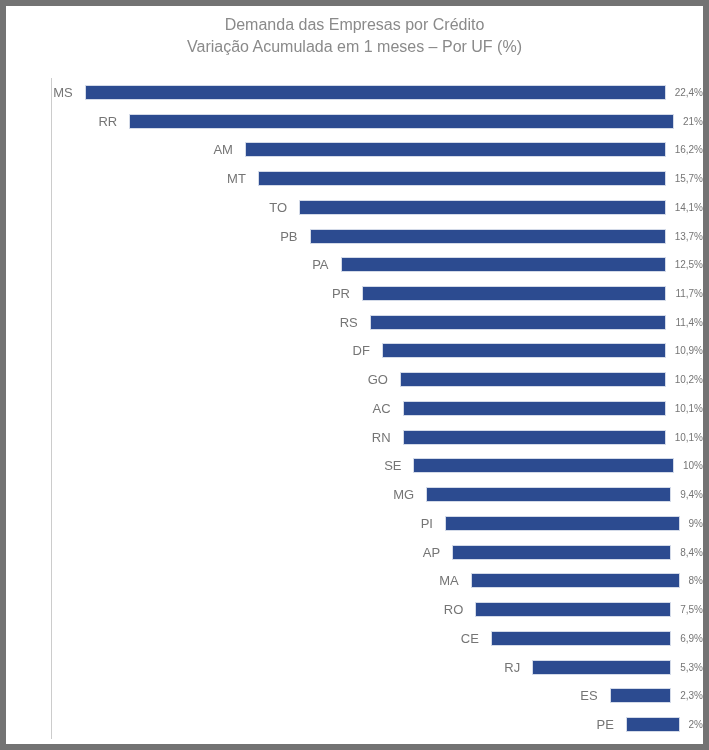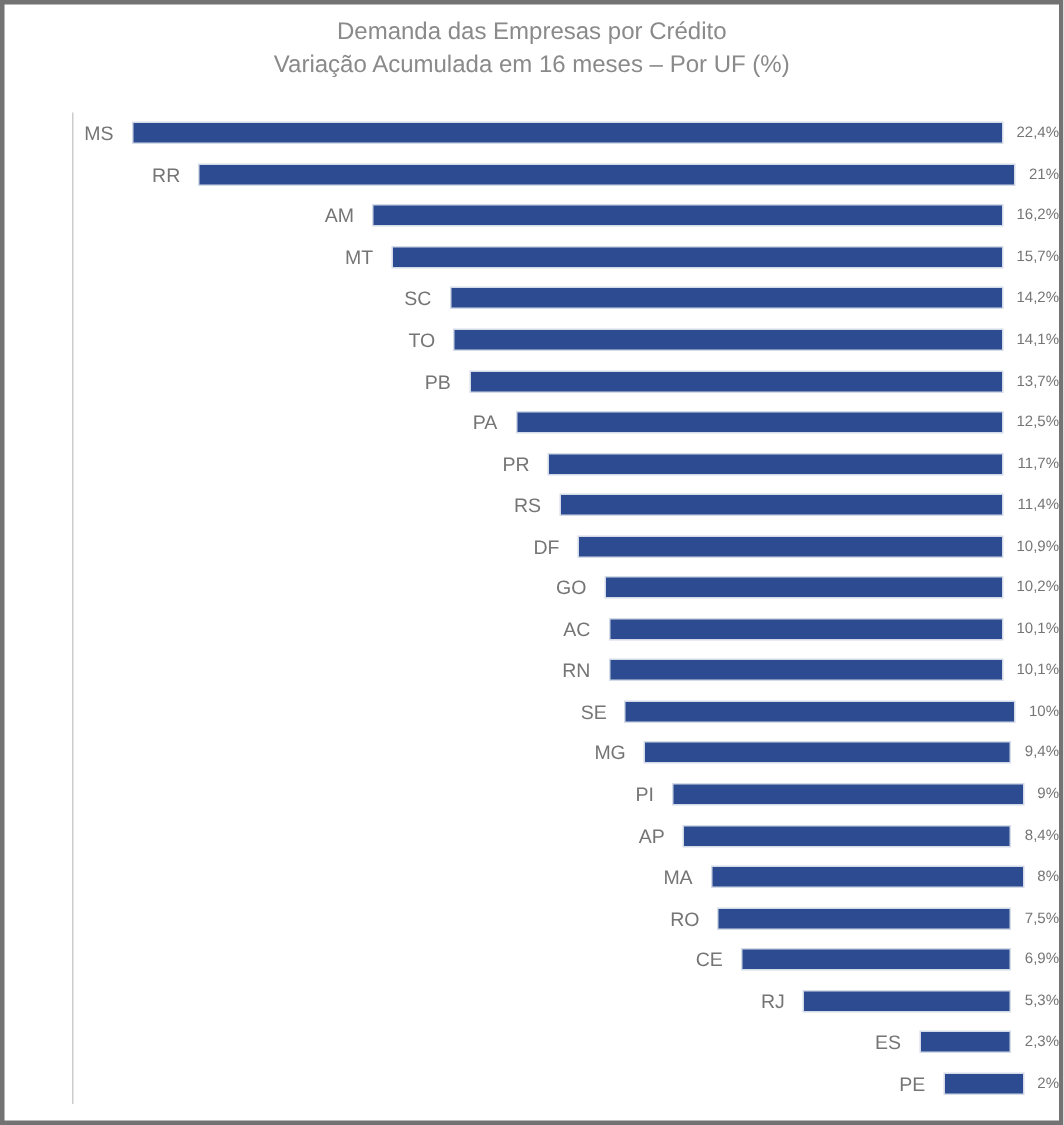--- a/index.html
+++ b/index.html
@@ -7,21 +7,21 @@
     padding: 0;
     background: #fff;
     font-family: "Liberation Sans", "DejaVu Sans", sans-serif;
   }
   .card {
     position: relative;
     width: 709px;
     height: 750px;
     box-sizing: border-box;
     background: #ffffff;
-    border: 3px solid #737373;
+    border: 6px solid #737373;
     overflow: hidden;
   }
   .title-block {
     position: absolute;
     top: 8px;
     left: 0;
     right: 0;
     text-align: center;
   }
   .title-line {
@@ -77,21 +77,21 @@
     color: #757575;
     white-space: nowrap;
   }
 </style>
 </head>
 <body>
 
 <div class="card">
   <div class="title-block">
     <div class="title-line">Demanda das Empresas por Crédito</div>
-    <div class="title-line">Variação Acumulada em 16 meses – Por UF (%)</div>
+    <div class="title-line">Variação Acumulada em 1 meses – Por UF (%)</div>
   </div>
   <div class="plot">
     <div class="axis-line"></div>
     <div class="rows" id="rows">
         <div class="row">
           <span class="cat">MS</span>
           <div class="bar" style="width: 579px; background: rgb(44, 75, 144);"></div>
           <span class="val">22,4%</span>
         </div>
         <div class="row">
@@ -101,25 +101,20 @@
         </div>
         <div class="row">
           <span class="cat">AM</span>
           <div class="bar" style="width: 418.7px; background: rgb(44, 75, 144);"></div>
           <span class="val">16,2%</span>
         </div>
         <div class="row">
           <span class="cat">MT</span>
           <div class="bar" style="width: 405.8px; background: rgb(44, 75, 144);"></div>
           <span class="val">15,7%</span>
-        </div>
-        <div class="row">
-          <span class="cat">SC</span>
-          <div class="bar" style="width: 367px; background: rgb(44, 75, 144);"></div>
-          <span class="val">14,2%</span>
         </div>
         <div class="row">
           <span class="cat">TO</span>
           <div class="bar" style="width: 364.5px; background: rgb(44, 75, 144);"></div>
           <span class="val">14,1%</span>
         </div>
         <div class="row">
           <span class="cat">PB</span>
           <div class="bar" style="width: 354.1px; background: rgb(44, 75, 144);"></div>
           <span class="val">13,7%</span>

